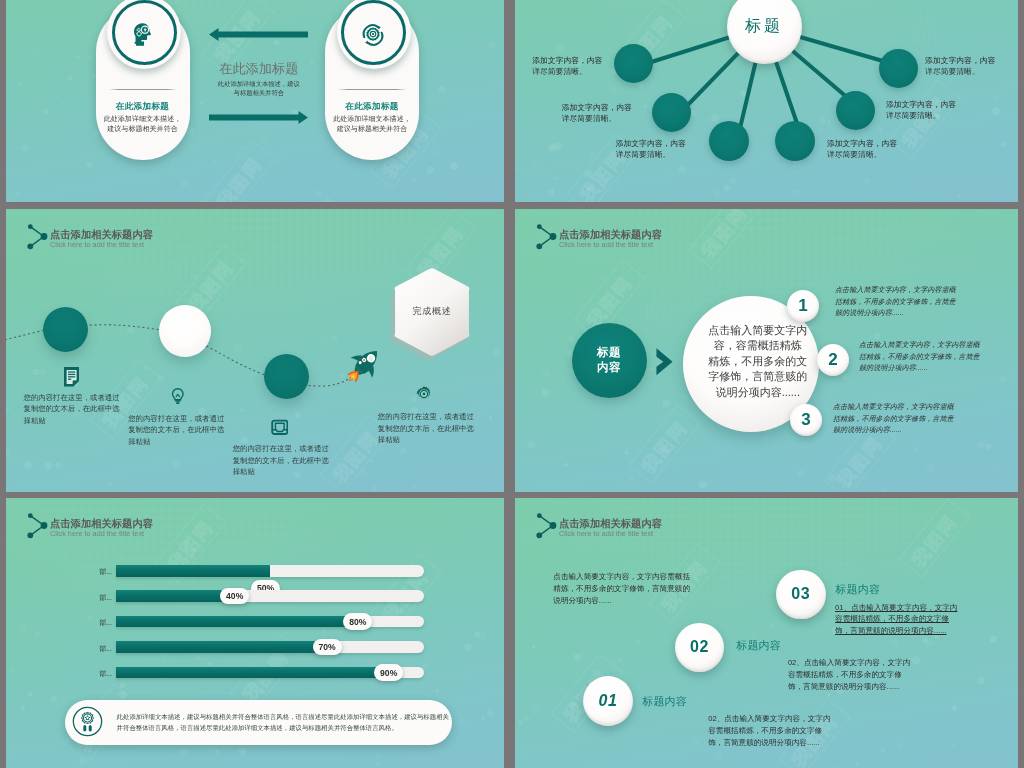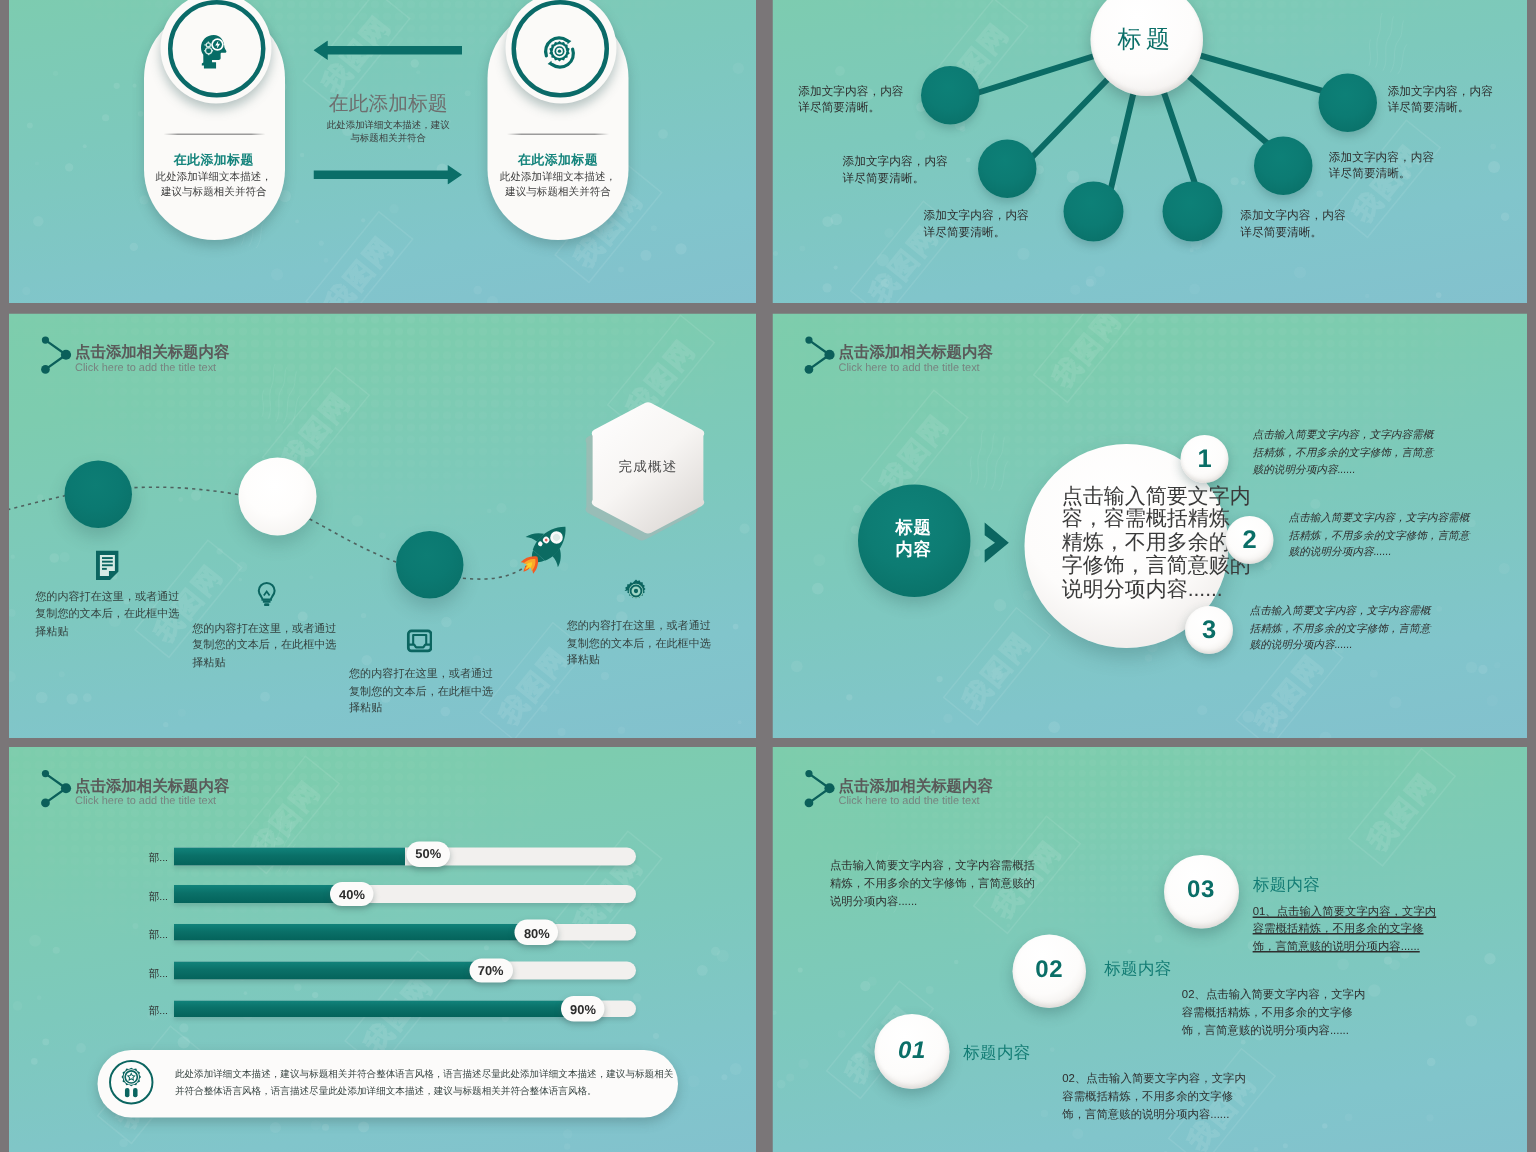--- a/index.html
+++ b/index.html
@@ -74,21 +74,21 @@
 
   
   .s4big{position:absolute;border-radius:50%;background:radial-gradient(circle at 44% 32%,#ffffff 0%,#fdfcfb 52%,#f0edeb 80%,#dedad7 100%);
      box-shadow:0 6px 13px rgba(40,80,80,.26);}
   .s4num{position:absolute;border-radius:50%;background:radial-gradient(circle at 40% 30%,#ffffff 0%,#fdfcfb 55%,#f0edea 84%,#e2dedb 100%);
      box-shadow:0 3px 7px rgba(40,80,80,.30),inset 0 -1.5px 2.5px rgba(150,145,142,.22);display:flex;align-items:center;justify-content:center;}
   .s4num span{color:#0a6e67;font-size:17px;font-weight:600;}
   .s4left{position:absolute;border-radius:50%;background:radial-gradient(circle at 46% 36%,#0f8279 0%,#0d7c73 45%,#0a736a 75%,#076a61 92%,#056259 100%);
      box-shadow:0 5px 10px rgba(40,80,80,.24);display:flex;flex-direction:column;align-items:center;justify-content:center;}
   .s4left span{color:#fff;font-size:11.5px;font-weight:700;line-height:15px;letter-spacing:.5px;}
-  .s4bodytxt{position:absolute;color:#3a3a3a;font-size:14px;line-height:15.5px;white-space:nowrap;text-align:left;}
+  .s4bodytxt{position:absolute;color:#3a3a3a;font-size:11px;line-height:15.5px;white-space:nowrap;text-align:center;}
   .s4it{position:absolute;color:#2e2e2e;font-size:7.1px;line-height:11.7px;white-space:nowrap;font-style:italic;}
 
   
   .track{position:absolute;height:13px;border-radius:0 7px 7px 0;background:#F2F0EE;box-shadow:0 2px 3px rgba(60,90,90,.22);}
   .fill{position:absolute;height:13px;border-radius:0;background:linear-gradient(180deg,#11837b 0%,#0a7068 45%,#04635b 100%);}
   .pill{position:absolute;height:17px;border-radius:9px;background:#FCFBFA;box-shadow:0 2px 4px rgba(50,80,80,.35);
      display:flex;align-items:center;justify-content:center;color:#2c2c2c;font-size:8.6px;font-weight:700;}
   .catlbl{position:absolute;color:#2e2e2e;font-size:7px;white-space:nowrap;text-align:right;}
   .s5foot{position:absolute;border-radius:40px;background:#FCFBFA;box-shadow:0 3px 8px rgba(50,80,80,.30);}
   .s5ftxt{position:absolute;color:#33403e;font-size:6.4px;line-height:11px;white-space:nowrap;}
@@ -833,21 +833,21 @@
       <circle cx="17" cy="13.5" r="3.4" fill="#0b5f5a"></circle>
     </svg>
     <div class="t1">点击添加相关标题内容</div>
     <div class="t2">Click here to add the title text</div>
   </div>
 
   <div id="barchart">
           <div class="catlbl" style="left: 88px; top: 69.2px; width: 18px;">部...</div>
           <div class="track" style="left: 110px; top: 67px; width: 308px; height: 11.5px;"></div>
           <div class="fill" style="left: 110px; top: 67px; width: 154px; height: 11.5px;"></div>
-          <div class="pill" style="left: 245px; top: 63px; width: 29px; height: 16.5px; margin-left: 20px;">50%</div>
+          <div class="pill" style="left: 245px; top: 82px; width: 29px; height: 16.5px;">50%</div>
           <div class="catlbl" style="left: 88px; top: 94.5px; width: 18px;">部...</div>
           <div class="track" style="left: 110px; top: 92.3px; width: 308px; height: 11.5px;"></div>
           <div class="fill" style="left: 110px; top: 92.3px; width: 123.2px; height: 11.5px;"></div>
           <div class="pill" style="left: 214.2px; top: 89.8px; width: 29px; height: 16.5px;">40%</div>
           <div class="catlbl" style="left: 88px; top: 120px; width: 18px;">部...</div>
           <div class="track" style="left: 110px; top: 117.8px; width: 308px; height: 11.5px;"></div>
           <div class="fill" style="left: 110px; top: 117.8px; width: 246.4px; height: 11.5px;"></div>
           <div class="pill" style="left: 337.4px; top: 115.3px; width: 29px; height: 16.5px;">80%</div>
           <div class="catlbl" style="left: 88px; top: 145.5px; width: 18px;">部...</div>
           <div class="track" style="left: 110px; top: 143.3px; width: 308px; height: 11.5px;"></div>

